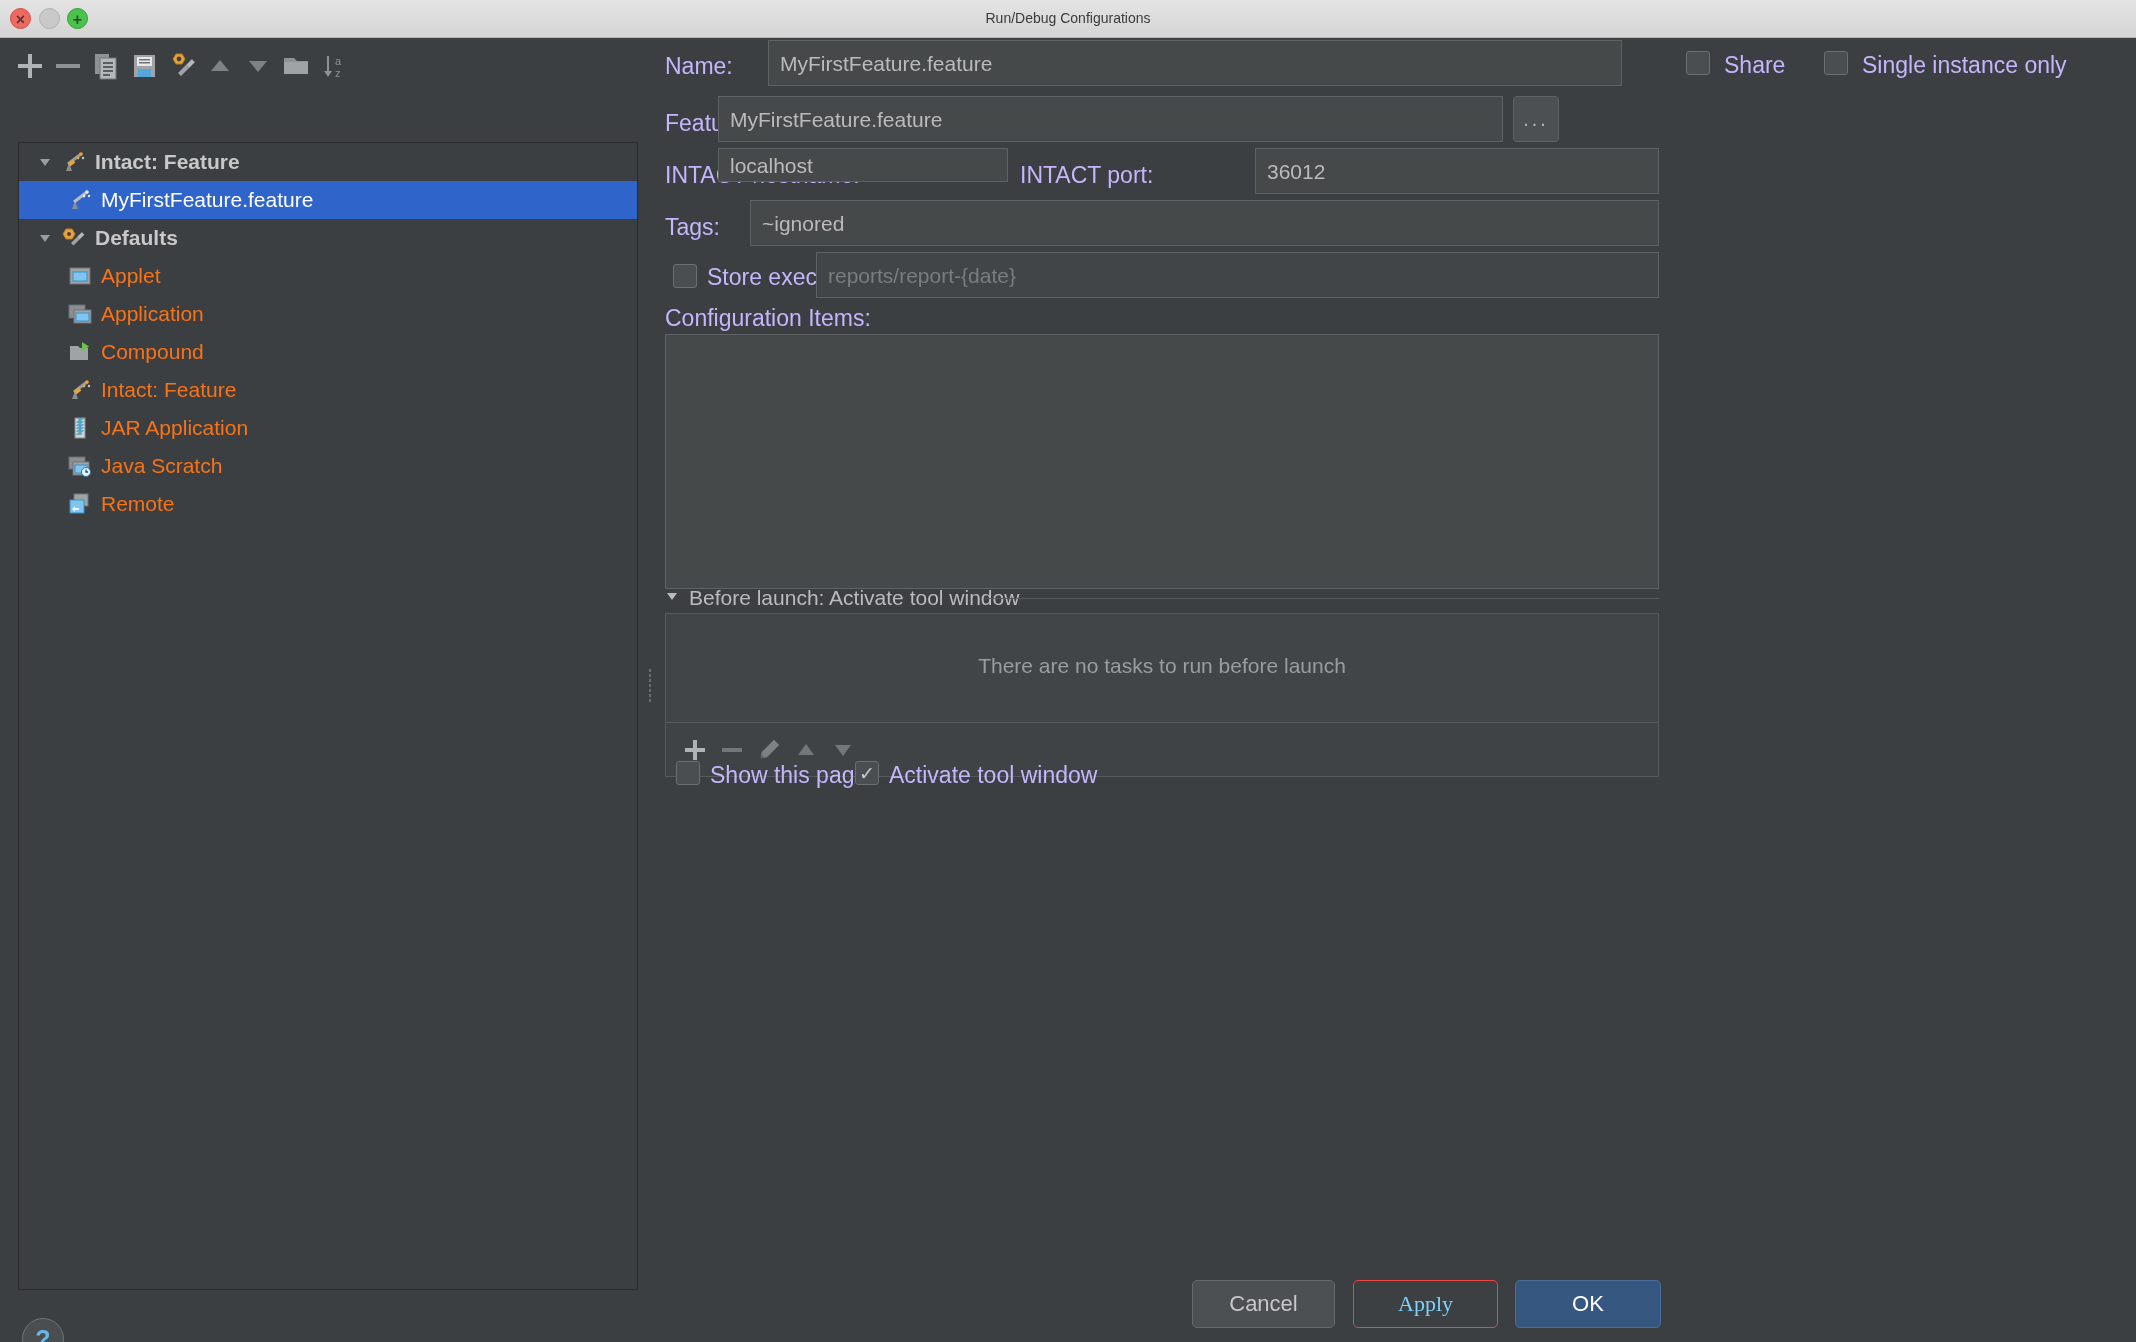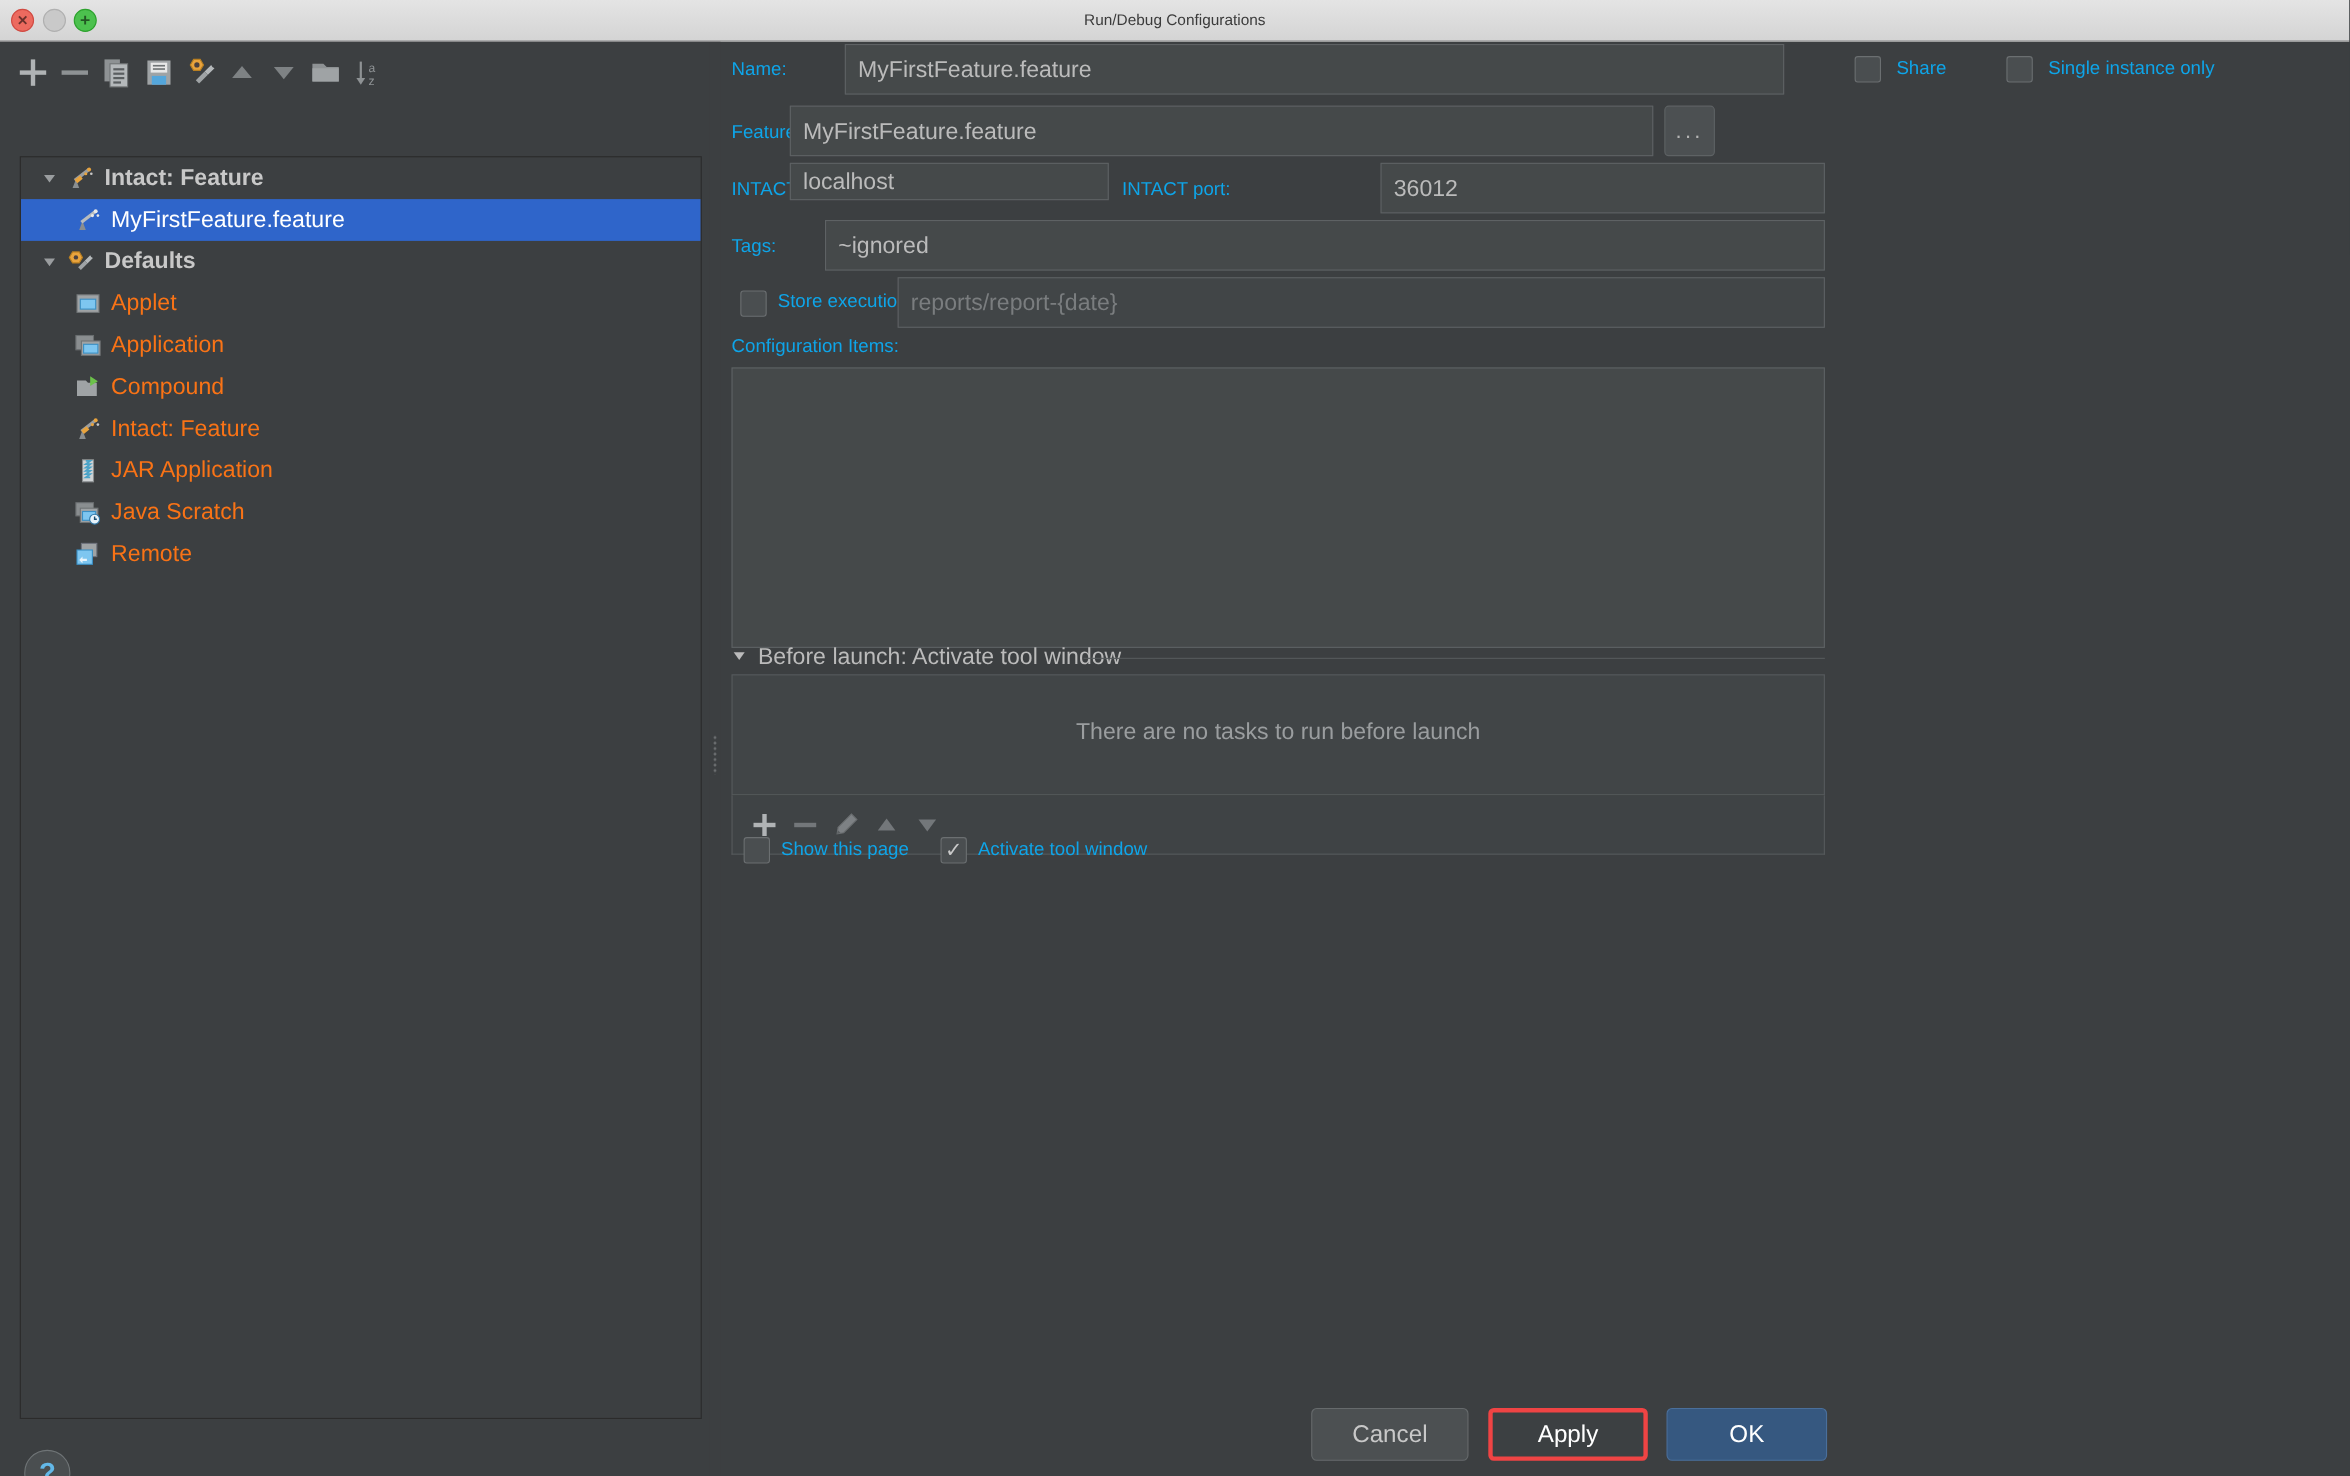--- a/index.html
+++ b/index.html
@@ -138,22 +138,22 @@
 
   
   .right-panel {
     position: absolute;
     left: 655px; top: 38px;
     width: 1481px; height: 1304px;
   }
 
   .lbl {
     position: absolute;
-    font-size: 17px;
-    color: #0ea5e9;
+    font-size: 23px;
+    color: #c4b5fd;
     white-space: nowrap;
   }
   .field {
     position: absolute;
     background: #45494a;
     border: 1px solid #5e6264;
     box-sizing: border-box;
     font-size: 21px;
     color: #bbbbbb;
     line-height: 1;
@@ -262,21 +262,21 @@
   }
   .dlg-btn {
     position: absolute;
     height: 48px;
     border-radius: 5px;
     box-sizing: border-box;
     font-size: 22px;
     display: flex; align-items: center; justify-content: center;
   }
   .btn-cancel { background: #4c5052; border: 1px solid #666a6c; color: #c8c8c8; }
-  .btn-apply  { background: #3c4042; border: 4px solid #ef4444; color: #ffffff; }
+  .btn-apply  { background: #3c4042; border: 1px solid #ef4444; color: #7dd3fc; font-family: Liberation Serif, serif; }
   .btn-ok     { background: #365880; border: 1px solid #4a6f9b; color: #ffffff; }
 </style>
 </head>
 <body>
 
 <div id="root">
 
   <div class="titlebar">
     <div class="traffic tf-close">
       <span class="glyph">×</span>

